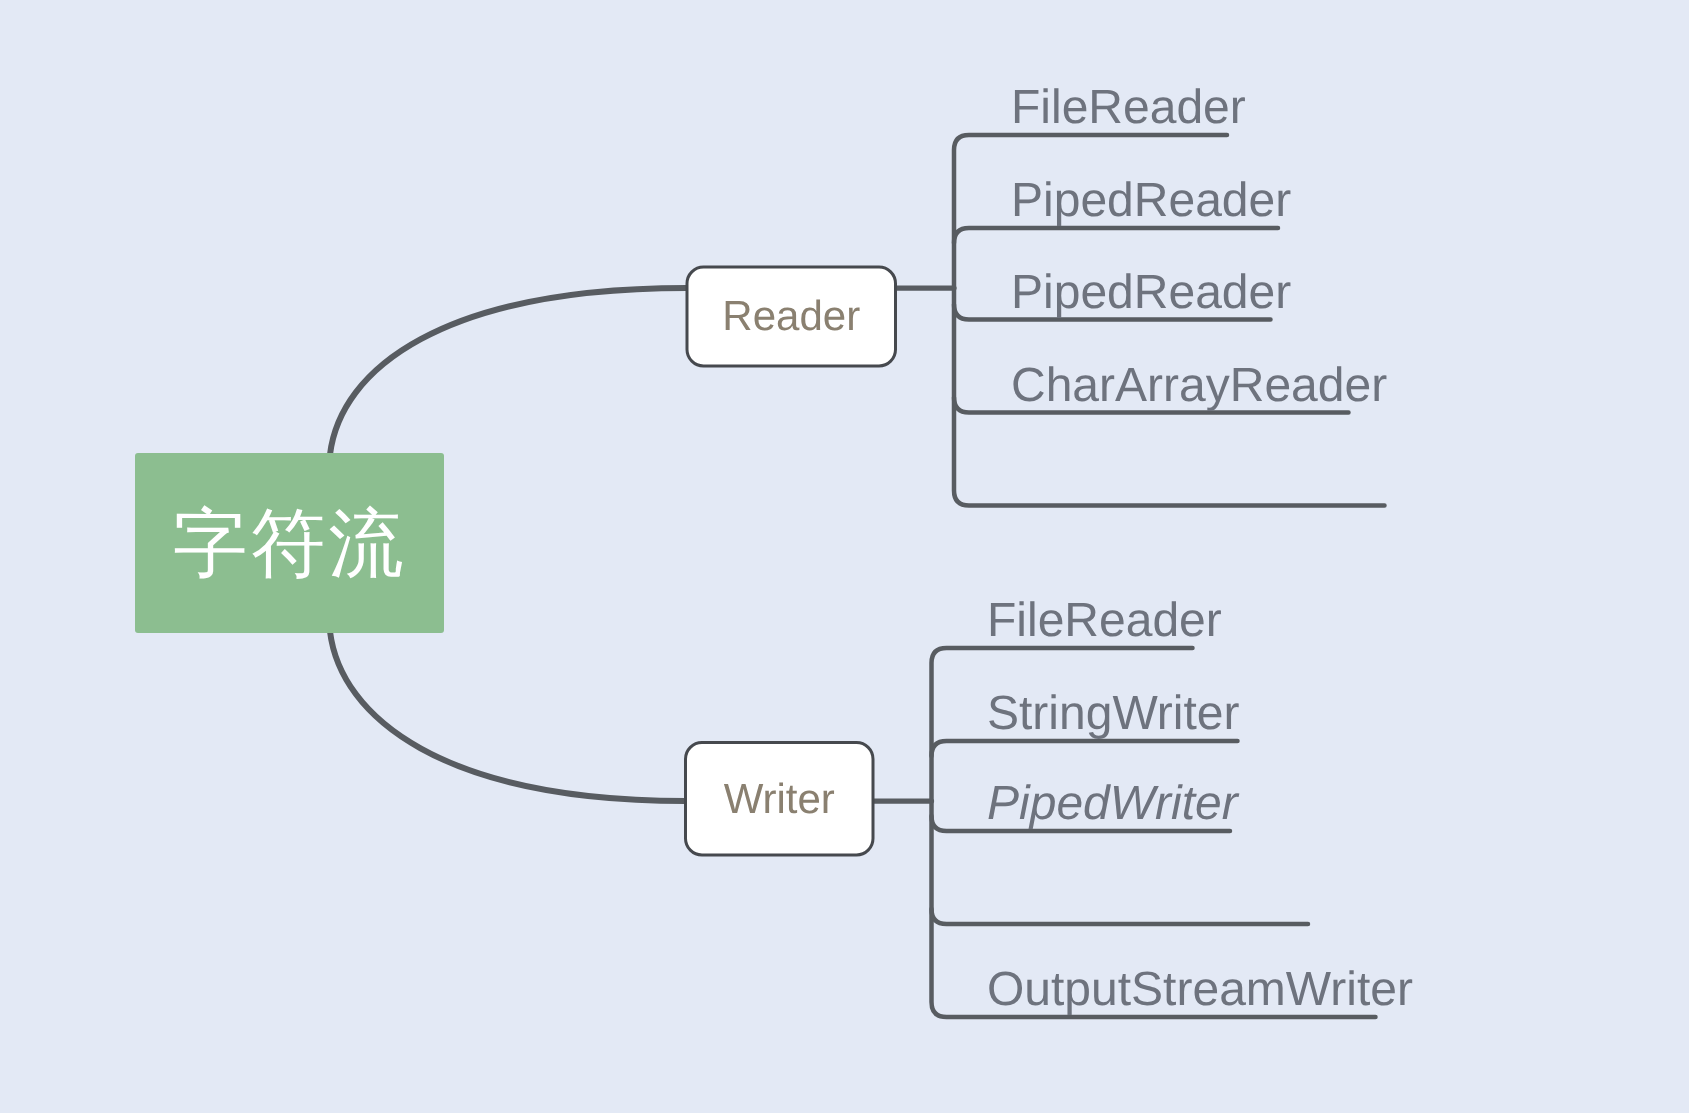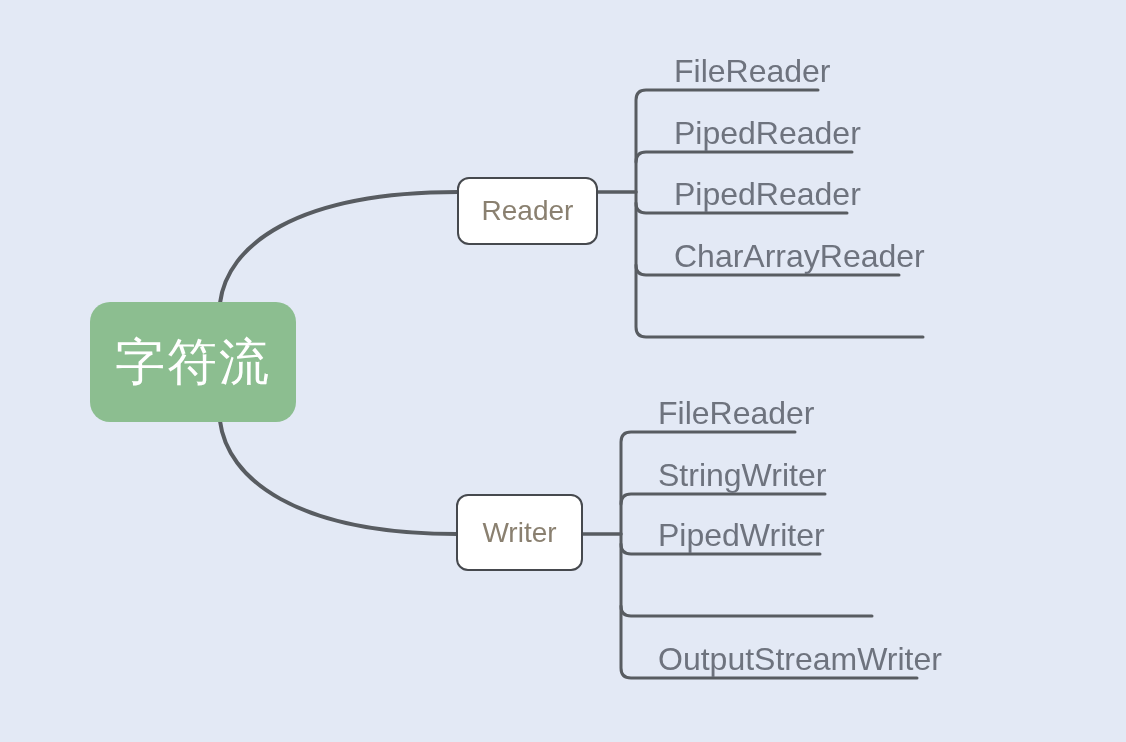--- a/index.html
+++ b/index.html
@@ -40,21 +40,21 @@
     position: absolute;
     display: flex;
     align-items: center;
     justify-content: center;
     cursor: pointer;
   }
   .root-node {
     left: 90px; top: 302px;
     width: 206px; height: 120px;
     background: var(--root-fill);
-    border-radius: 20px;
+    border-radius: 2px;
     color: var(--root-text);
     font-size: 50px;
     letter-spacing: 2px;
     font-weight: 400;
   }
   .branch-node {
     background: var(--node-fill);
     border: 2.5px solid var(--node-border);
     border-radius: 12px;
     color: var(--node-text);
@@ -77,21 +77,21 @@
   .leaf.r { left: 674px; }
   .leaf.r0 { top: 56px; }
   .leaf.r1 { top: 118px; }
   .leaf.r2 { top: 179px; }
   .leaf.r3 { top: 241px; }
   .leaf.r4 { top: 303px; }
   
   .leaf.w { left: 658px; }
   .leaf.w0 { top: 398px; }
   .leaf.w1 { top: 460px; }
-  .leaf.w2 { top: 520px; }
+  .leaf.w2 { top: 520px; font-style: italic; }
   .leaf.w3 { top: 582px; }
   .leaf.w4 { top: 644px; }
 </style>
 </head>
 <body>
 
 <div class="canvas">
 
   <svg class="edges" viewBox="0 0 1126 742" xmlns="http://www.w3.org/2000/svg">
 

